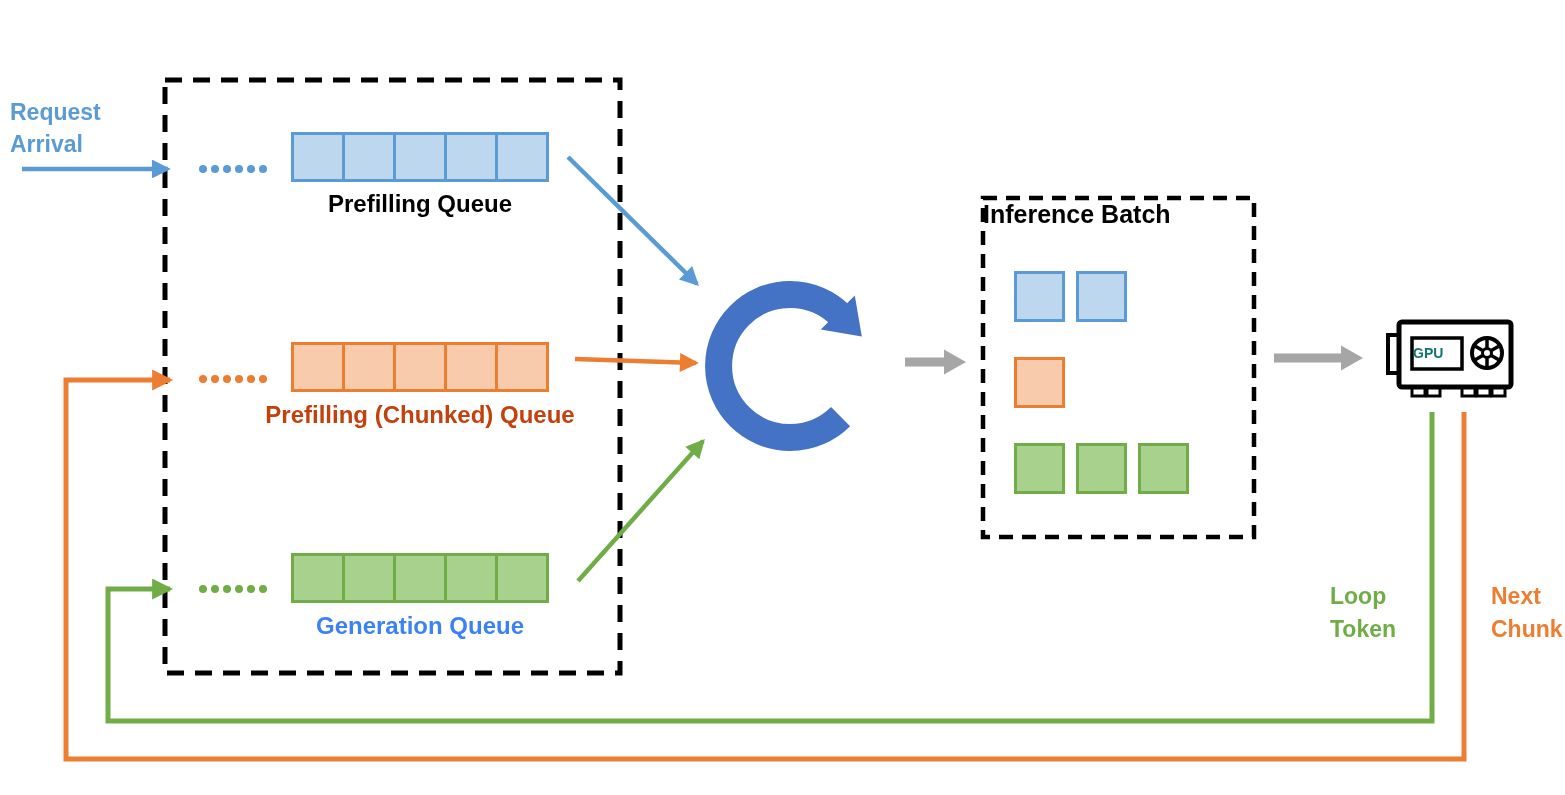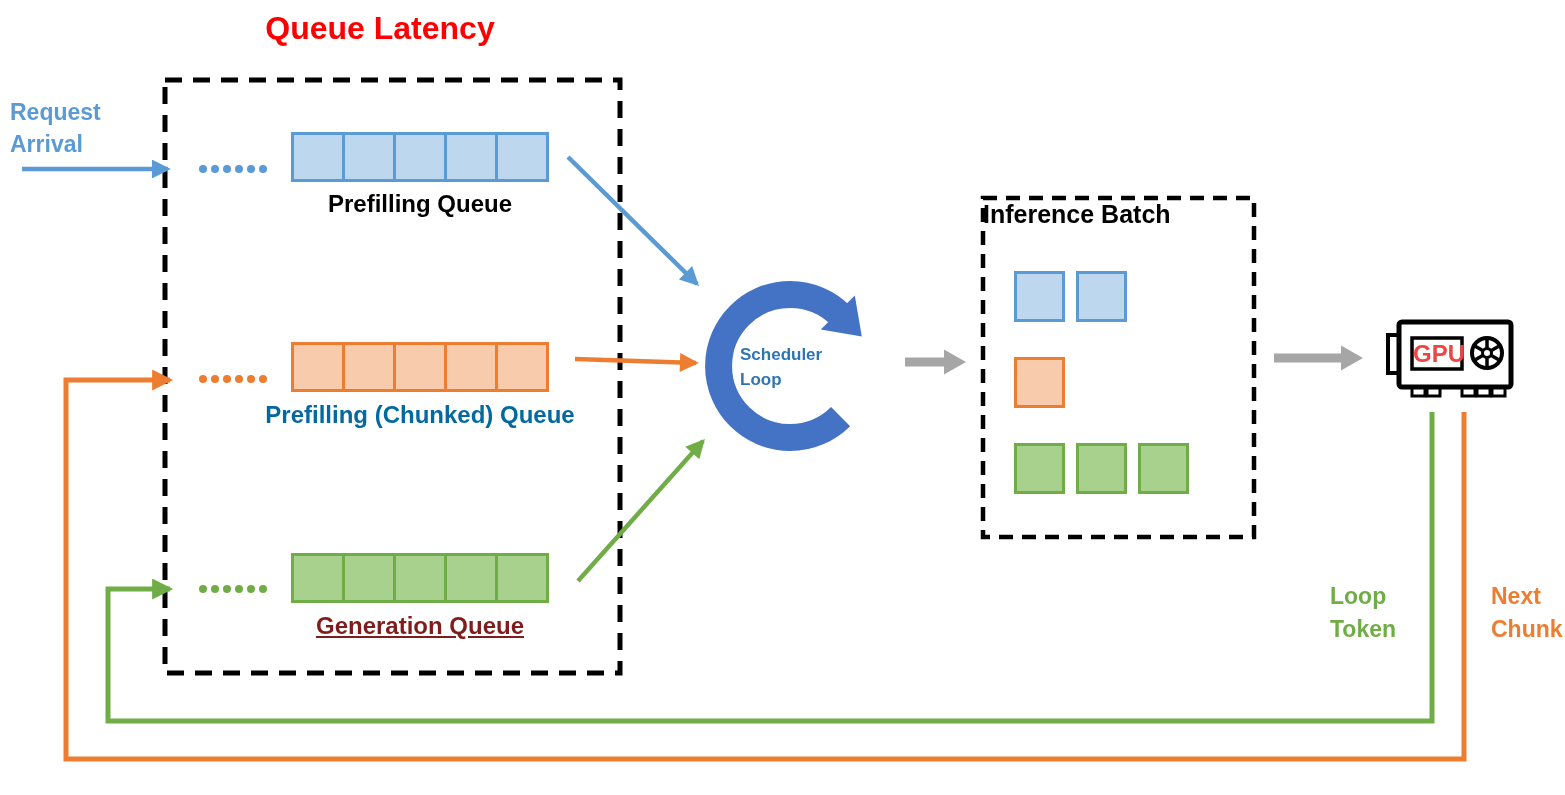--- a/index.html
+++ b/index.html
@@ -94,21 +94,20 @@
       <g fill="#fff" stroke="#000" stroke-width="3">
         <rect x="1412" y="388" width="13" height="8"></rect>
         <rect x="1427" y="388" width="13" height="8"></rect>
         <rect x="1462" y="388" width="13" height="8"></rect>
         <rect x="1477" y="388" width="13" height="8"></rect>
         <rect x="1492" y="388" width="13" height="8"></rect>
       </g>
     </g>
   </svg>
 
-  <div class="abs title" style="left:230px;top:10px;width:300px;">Queue Latency</div>
 
   <div class="abs lbl" style="left:10px;top:96px;width:165px;font-size:23px;line-height:32px;color:#5B9BD5;">Request Arrival</div>
 
   <div class="queue q-blue" style="left:291px;top:132px;">
       <div class="qcell"></div>
       <div class="qcell"></div>
       <div class="qcell"></div>
       <div class="qcell"></div>
       <div class="qcell"></div>
     </div>
@@ -130,55 +129,54 @@
       <div class="qcell"></div>
     </div>
   <div class="dots dots-orange" style="left:199px;top:375px;">
       <span class="dot"></span>
       <span class="dot"></span>
       <span class="dot"></span>
       <span class="dot"></span>
       <span class="dot"></span>
       <span class="dot"></span>
     </div>
-  <div class="qlabel" style="left:236px;top:401px;width:368px;color:#0369a1;">Prefilling (Chunked) Queue</div>
+  <div class="qlabel" style="left:236px;top:401px;width:368px;color:#c2410c;">Prefilling (Chunked) Queue</div>
 
   <div class="queue q-green" style="left:291px;top:553px;">
       <div class="qcell"></div>
       <div class="qcell"></div>
       <div class="qcell"></div>
       <div class="qcell"></div>
       <div class="qcell"></div>
     </div>
   <div class="dots dots-green" style="left:199px;top:585px;">
       <span class="dot"></span>
       <span class="dot"></span>
       <span class="dot"></span>
       <span class="dot"></span>
       <span class="dot"></span>
       <span class="dot"></span>
     </div>
-  <div class="qlabel" style="left:291px;top:612px;width:258px;color:#7f1d1d;text-decoration:underline;">Generation Queue</div>
+  <div class="qlabel" style="left:291px;top:612px;width:258px;color:#3b82f6;">Generation Queue</div>
 
-  <div class="abs lbl" style="left:740px;top:342px;width:100px;font-size:17px;line-height:25px;color:#2E75B6;">Scheduler Loop</div>
 
   <div class="abs lbl" style="left:983px;top:200px;width:271px;font-size:25px;color:#000;">Inference Batch</div>
   <div class="batch-rows" style="left:1014px;top:271px;">
       <div class="batch-row">
         <div class="sq sq-blue"></div>
         <div class="sq sq-blue"></div>
       </div>
       <div class="batch-row">
         <div class="sq sq-orange"></div>
       </div>
       <div class="batch-row">
         <div class="sq sq-green"></div>
         <div class="sq sq-green"></div>
         <div class="sq sq-green"></div>
       </div>
     </div>
 
-  <div class="abs lbl" style="left:1413px;top:338px;width:72px;height:31px;line-height:31px;font-size:24px;color:#ef4444;">GPU</div>
+  <div class="abs lbl" style="left:1413px;top:338px;width:72px;height:31px;line-height:31px;font-size:14px;color:#0f766e;">GPU</div>
 
   <div class="abs lbl" style="left:1330px;top:580px;width:90px;font-size:23px;line-height:33px;color:#70AD47;">Loop Token</div>
   <div class="abs lbl" style="left:1468px;top:580px;width:90px;font-size:23px;line-height:33px;color:#ED7D31;margin-left:23px;">Next Chunk</div>
 
 </div>
 
 </body></html>

